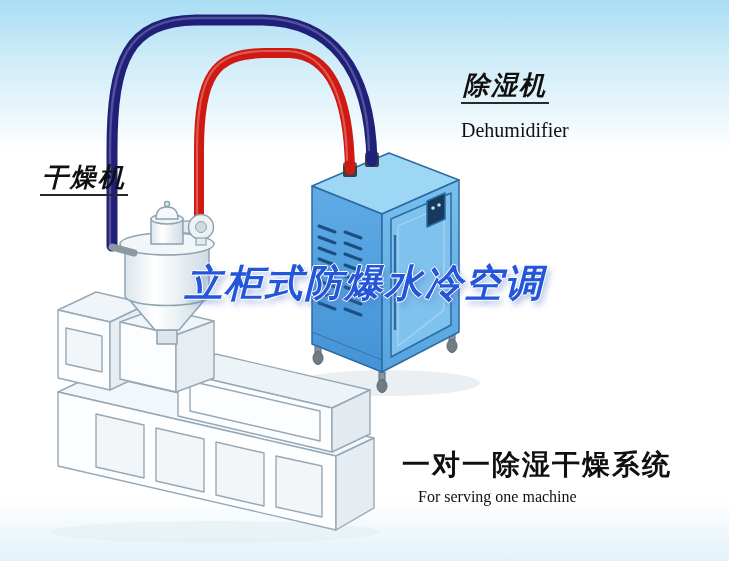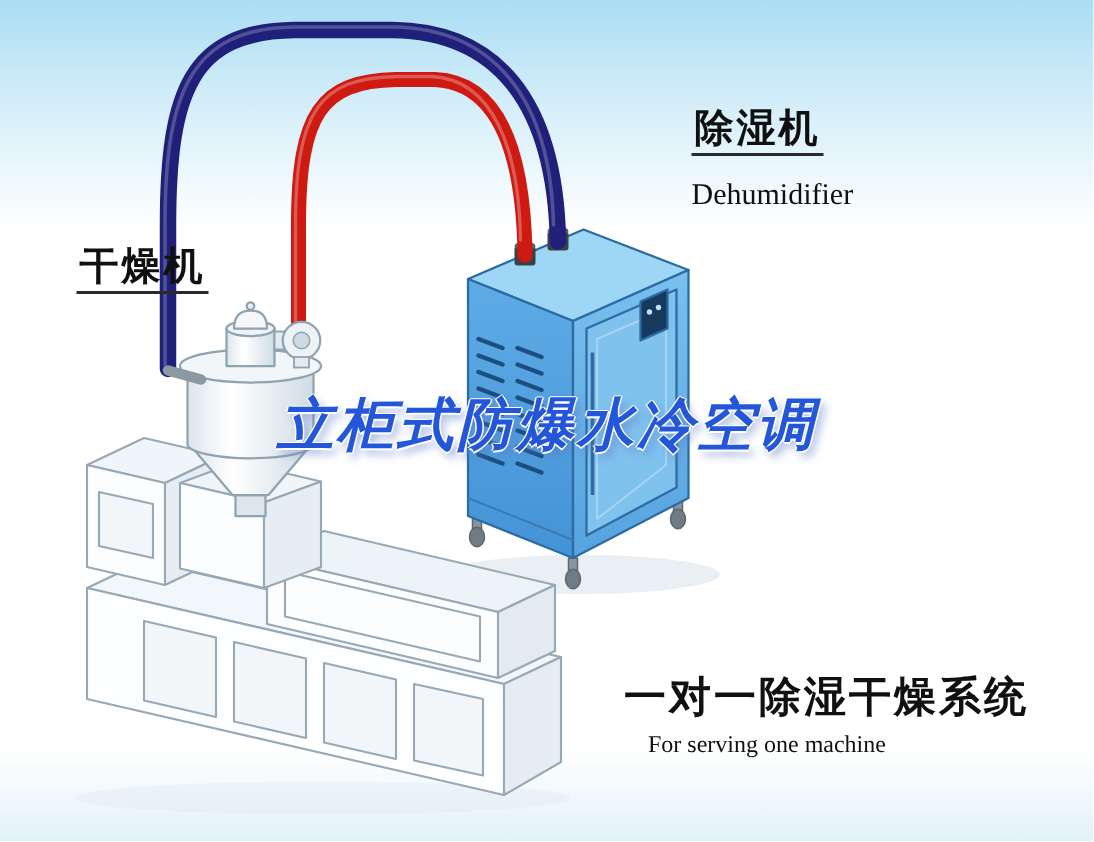--- a/index.html
+++ b/index.html
@@ -7,21 +7,21 @@
     position:relative;
     width:729px;height:561px;
     overflow:hidden;
     font-family:"Liberation Sans",sans-serif;
     background:linear-gradient(180deg,#a9ddf4 0%,#cdebf8 10%,#ffffff 27%,#ffffff 89%,#e2f1f9 100%);
   }
   #art{position:absolute;left:0;top:0;width:729px;height:561px;}
   .abs{position:absolute;}
   .label-cn{
     font-weight:700;font-size:26px;color:#101010;letter-spacing:2px;
-    border-bottom:2px solid #2a2a2a;padding:0 2px 3px 2px;display:inline-block;line-height:1.05;
+    border-bottom:2px solid #2a2a2a;padding:0 2px 3px 2px;display:inline-block;line-height:1.05;font-style:italic;
   }
   .label-en{
     font-family:"Liberation Serif",serif;font-size:20px;color:#101010;margin-top:15px;line-height:1.1;
   }
   .page-title{
     width:729px;text-align:center;
     font-size:38px;font-weight:700;font-style:italic;letter-spacing:2px;
     color:#2356d8;
     text-shadow:1px 0 0 #fff,-1px 0 0 #fff,0 1px 0 #fff,0 -1px 0 #fff,3px 4px 6px rgba(90,120,200,.55);
     white-space:nowrap;
@@ -154,29 +154,29 @@
 
     <g>
       <path d="M112,247 L134,253" stroke="#8c98a2" stroke-width="7" stroke-linecap="round" fill="none"></path>
       <rect x="183" y="221" width="9" height="12" fill="#e3ebf0" stroke="#8fa3b0" stroke-width="1.3"></rect>
       <circle cx="201" cy="227" r="12.5" fill="#edf2f5" stroke="#8fa3b0" stroke-width="1.5"></circle>
       <circle cx="201" cy="227" r="5.5" fill="#cfdbe3" stroke="#8fa3b0" stroke-width="1"></circle>
       <rect x="196" y="238" width="10" height="7" fill="#e3ebf0" stroke="#8fa3b0" stroke-width="1.2"></rect>
     </g>
   </svg>
 
-  <div class="abs" style="left:51px;top:164px;">
+  <div class="abs" style="left:40px;top:164px;">
     <div class="label-cn">干燥机</div>
   </div>
 
   <div class="abs" style="left:461px;top:72px;">
     <div class="label-cn">除湿机</div>
     <div class="label-en">Dehumidifier</div>
   </div>
 
   <div class="abs page-title" style="left:0;top:258px;">立柜式防爆水冷空调</div>
 
-  <div class="abs" style="left:416px;top:450px;">
+  <div class="abs" style="left:402px;top:450px;">
     <div class="system-cn">一对一除湿干燥系统</div>
     <div class="system-en">For serving one machine</div>
   </div>
 
 </div>
 
 </body></html>

